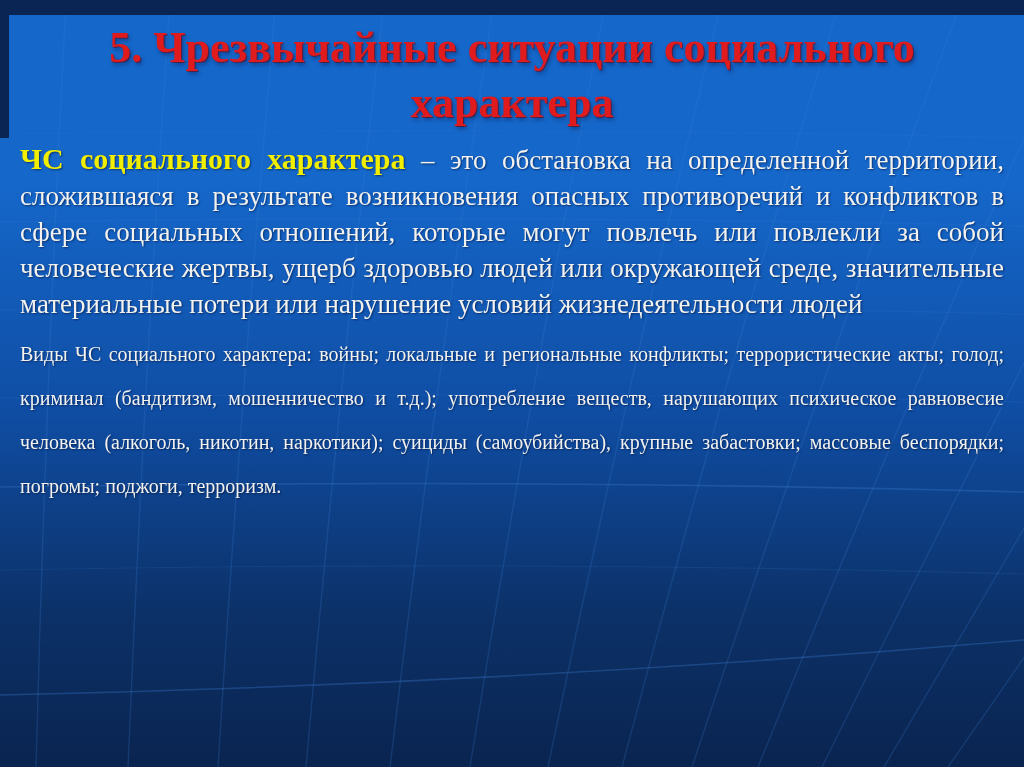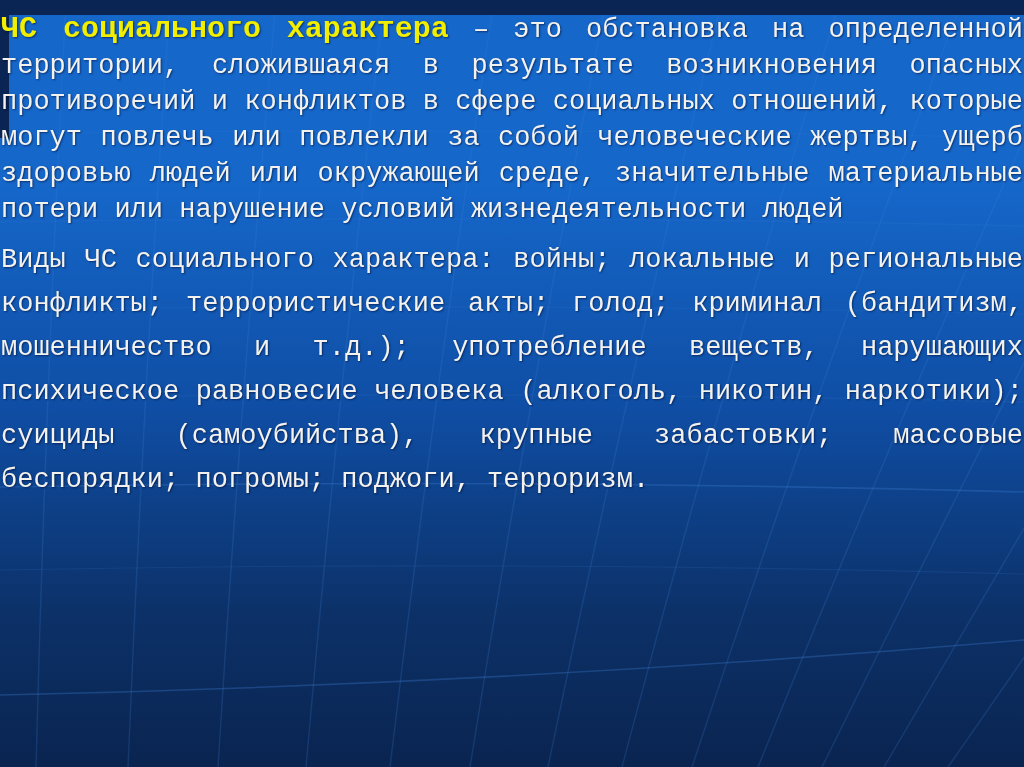--- a/index.html
+++ b/index.html
@@ -40,22 +40,21 @@
     padding-top: 5px;
     text-align: center;
     color: var(--title-text, #e01b1e);
     font-size: 44px;
     font-weight: bold;
     line-height: 55px;
     text-shadow: 1px 1px 0 rgba(110, 0, 10, 0.55), 2px 3px 4px rgba(0, 0, 40, 0.35);
   }
   .content {
     position: relative;
-    padding: 0 1px;
-    font-family: Liberation Mono, monospace;
+    padding: 0 20px;
   }
   .para {
     color: var(--body-text, #f3f2ee);
     text-align: justify;
     text-shadow: 1px 1px 2px rgba(0, 8, 40, 0.55);
   }
   .p-definition {
     margin: 11px 0 0 0;
     font-size: 27px;
     line-height: 36px;
@@ -65,21 +64,21 @@
     font-weight: bold;
     font-size: 30px;
   }
   .p-basis {
     margin: 2px 0 0 0;
     font-size: 26.5px;
     line-height: 36px;
   }
   .p-types {
     margin: 10px 0 0 0;
-    font-size: 27px;
+    font-size: 20px;
     line-height: 44px;
   }
 </style>
 </head>
 <body>
 
 <div class="slide" style="--title-text: #e01b1e; --lead-text: #f2ee00; --body-text: #f3f2ee; --bg-top: #1567ca; --bg-mid: #0f4da3; --bg-bottom: #0a2450; --frame: #0a2453; --grid-line: #3d7fd2;">
 
   <svg class="bg-mesh" viewBox="0 0 1024 767" xmlns="http://www.w3.org/2000/svg">
     <g stroke="currentColor" stroke-width="1.4" fill="none" opacity="0.22">
@@ -106,20 +105,21 @@
     </g>
     <g stroke="currentColor" stroke-width="1.6" fill="none" opacity="0.32">
       <path d="M 0 487 Q 512 478 1024 492"></path>
       <path d="M 0 695 Q 512 684 1024 640"></path>
     </g>
   </svg>
 
   <div class="frame-top"></div>
   <div class="frame-left"></div>
 
+  <h1 class="title">5. Чрезвычайные ситуации социального характера</h1>
 
   <div class="content">
     <p class="para p-definition"><span class="lead">ЧС социального характера</span><span> – это обстановка на определенной территории, сложившаяся в результате возникновения опасных противоречий и конфликтов в сфере социальных отношений, которые могут повлечь или повлекли за собой человеческие жертвы, ущерб здоровью людей или окружающей среде, значительные материальные потери или нарушение условий жизнедеятельности людей</span></p>
 
 
     <p class="para p-types">Виды ЧС социального характера: войны; локальные и региональные конфликты; террористические акты; голод; криминал (бандитизм, мошенничество и т.д.); употребление веществ, нарушающих психическое равновесие человека (алкоголь, никотин, наркотики); суициды (самоубийства), крупные забастовки; массовые беспорядки; погромы; поджоги, терроризм.</p>
   </div>
 
 </div>
 

